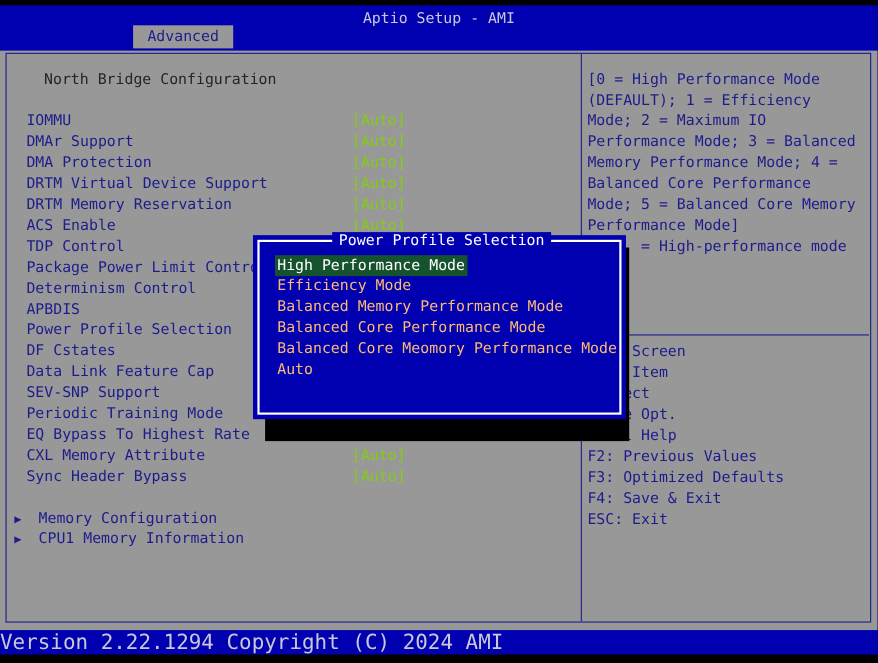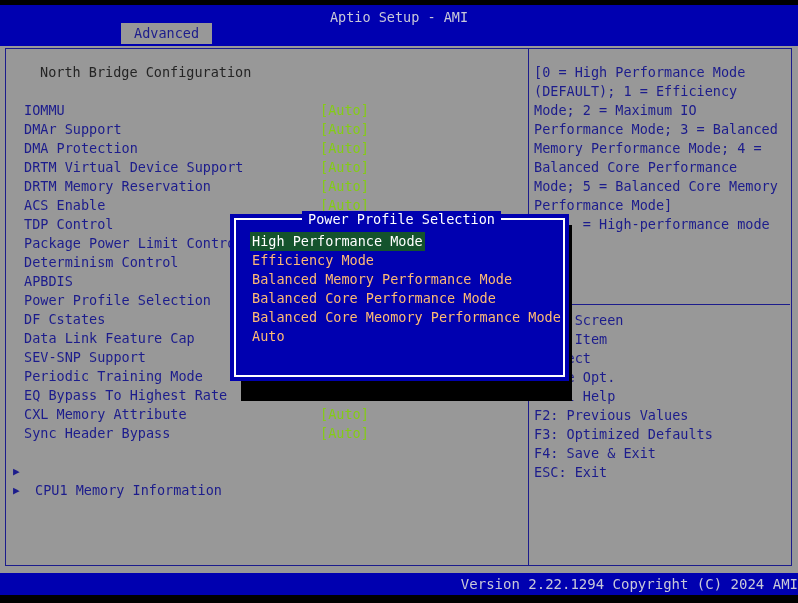--- a/index.html
+++ b/index.html
@@ -145,23 +145,23 @@
   .keyline { height: 19px; line-height: 19px; }
   
   .footerbar {
     position: absolute;
     left: 0; top: 573px; width: 798px; height: 22px;
     background: #0000b0;
   }
   .footertext {
     position: absolute;
     left: 0; top: 575px; width: 798px;
-    text-align: right;
+    text-align: left;
     color: #c8c8d8;
-    font-size: 14px;
+    font-size: 19px;
     line-height: 18px;
   }
   .bottomstrip {
     position: absolute;
     left: 0; top: 595px; width: 798px; height: 8px;
     background: #000000;
   }
   
   .popup-shadow {
     position: absolute;
@@ -296,20 +296,21 @@
           <span class="label">CXL Memory Attribute</span>
           <span class="value">[Auto]</span>
         </div>
         <div class="row">
           <span class="label">Sync Header Bypass</span>
           <span class="value">[Auto]</span>
         </div>
         <div class="spacer"></div>
         <div class="row submenu">
           <span class="arrow">▶</span>
+          <span class="label">Memory Configuration</span>
         </div>
         <div class="row submenu">
           <span class="arrow">▶</span>
           <span class="label">CPU1 Memory Information</span>
         </div>
       </div>
   </div>
 
   <div class="rightcol">
     <div class="helptext" id="help-container"><div class="helpline">[0 = High Performance Mode</div><div class="helpline">(DEFAULT); 1 = Efficiency</div><div class="helpline">Mode; 2 = Maximum IO</div><div class="helpline">Performance Mode; 3 = Balanced</div><div class="helpline">Memory Performance Mode; 4 =</div><div class="helpline">Balanced Core Performance</div><div class="helpline">Mode; 5 = Balanced Core Memory</div><div class="helpline">Performance Mode]</div><div class="helpline">      = High-performance mode</div></div>

